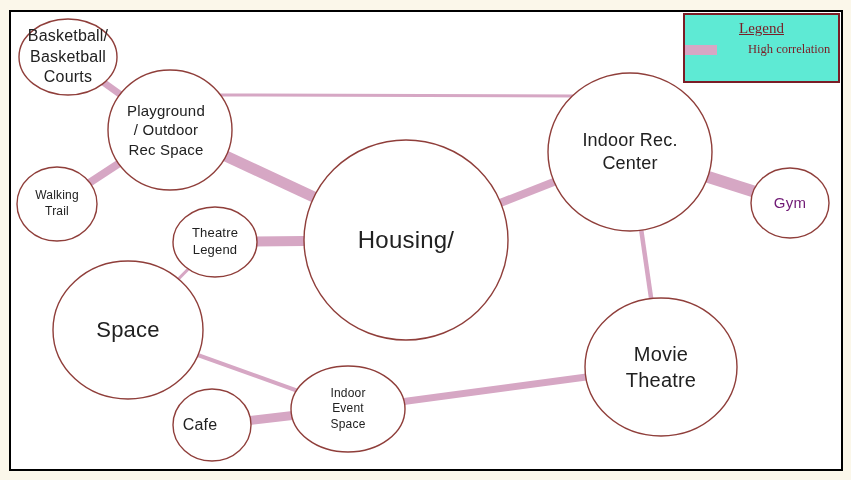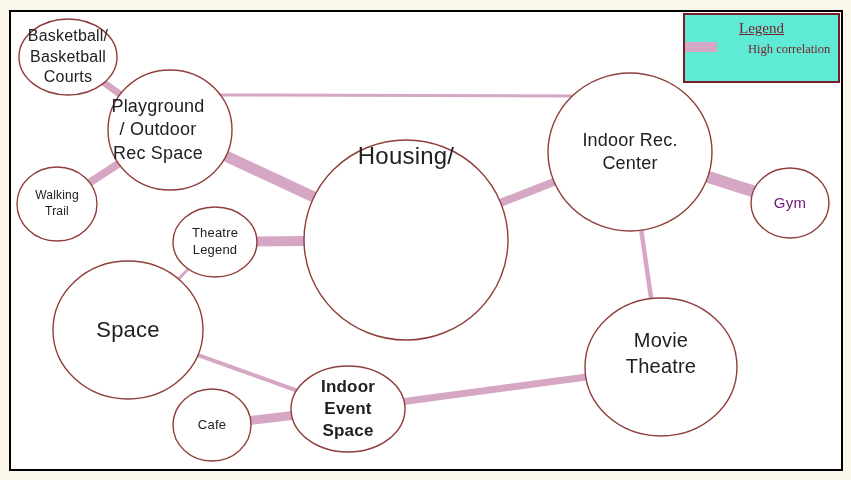--- a/index.html
+++ b/index.html
@@ -49,21 +49,21 @@
     color: var(--legend-text, #7b1d26);
   }
   .legend-title {
     text-align: center;
     font-size: 15px;
     margin-top: 5px;
     text-decoration: underline;
   }
   .legend-row {
     display: flex;
-    align-items: flex-start;
+    align-items: center;
     height: 15px;
     padding-left: 0;
   }
   .legend-row.first { margin-top: 5px; }
   .swatch-thick {
     width: 32px; height: 10px;
     background: var(--edge-color, #d6a7c4);
   }
   .swatch-thin {
     width: 32px; height: 3px;
@@ -104,55 +104,55 @@
       <ellipse cx="212" cy="425" rx="39" ry="36" fill="#ffffff" stroke="#8f3e3a" stroke-width="1.4"></ellipse>
       <ellipse cx="348" cy="409" rx="57" ry="43" fill="#ffffff" stroke="#8f3e3a" stroke-width="1.4"></ellipse>
       <ellipse cx="661" cy="367" rx="76" ry="69" fill="#ffffff" stroke="#8f3e3a" stroke-width="1.4"></ellipse>
     </svg>
   <div id="labels">
       <div class="node-label" style="left: 19px; top: 19px; width: 98px; height: 76px; font-size: 16px;">
         <div>Basketball/</div>
         <div>Basketball</div>
         <div>Courts</div>
       </div>
-      <div class="node-label" style="left: 96px; top: 70px; width: 124px; height: 120px; font-size: 18px;">
+      <div class="node-label" style="left: 104px; top: 70px; width: 124px; height: 120px; font-size: 15px;">
         <div>Playground</div>
         <div>/ Outdoor</div>
         <div>Rec Space</div>
       </div>
       <div class="node-label" style="left: 17px; top: 167px; width: 80px; height: 74px; font-size: 12px;">
         <div>Walking</div>
         <div>Trail</div>
       </div>
       <div class="node-label" style="left: 173px; top: 207px; width: 84px; height: 70px; font-size: 13px;">
         <div>Theatre</div>
         <div>Legend</div>
       </div>
-      <div class="node-label" style="left: 304px; top: 140px; width: 204px; height: 200px; font-size: 24px; justify-content: space-between;">
+      <div class="node-label" style="left: 304px; top: 140px; width: 204px; height: 200px; font-size: 24px;">
         <div>Housing/</div>
       </div>
       <div class="node-label" style="left: 548px; top: 73px; width: 164px; height: 158px; font-size: 18px;">
         <div>Indoor Rec.</div>
         <div>Center</div>
       </div>
       <div class="node-label" style="left: 751px; top: 168px; width: 78px; height: 70px; font-size: 15px; color: #701a75;">
         <div>Gym</div>
       </div>
       <div class="node-label" style="left: 53px; top: 261px; width: 150px; height: 138px; font-size: 22px;">
         <div>Space</div>
       </div>
-      <div class="node-label" style="left: 173px; top: 389px; width: 78px; height: 72px; font-size: 13px;">
+      <div class="node-label" style="left: 161px; top: 389px; width: 78px; height: 72px; font-size: 16px;">
         <div>Cafe</div>
       </div>
-      <div class="node-label" style="left: 291px; top: 366px; width: 114px; height: 86px; font-size: 17px; font-weight: bold;">
+      <div class="node-label" style="left: 291px; top: 366px; width: 114px; height: 86px; font-size: 12px;">
         <div>Indoor</div>
         <div>Event</div>
         <div>Space</div>
       </div>
-      <div class="node-label" style="left: 585px; top: 284px; width: 152px; height: 138px; font-size: 20px;">
+      <div class="node-label" style="left: 585px; top: 298px; width: 152px; height: 138px; font-size: 20px;">
         <div>Movie</div>
         <div>Theatre</div>
       </div>
     </div>
 
   <div class="legend">
     <div class="legend-title">Legend</div>
     <div class="legend-row first">
       <span class="swatch-thick"></span>
       <span class="legend-label">High correlation</span>

